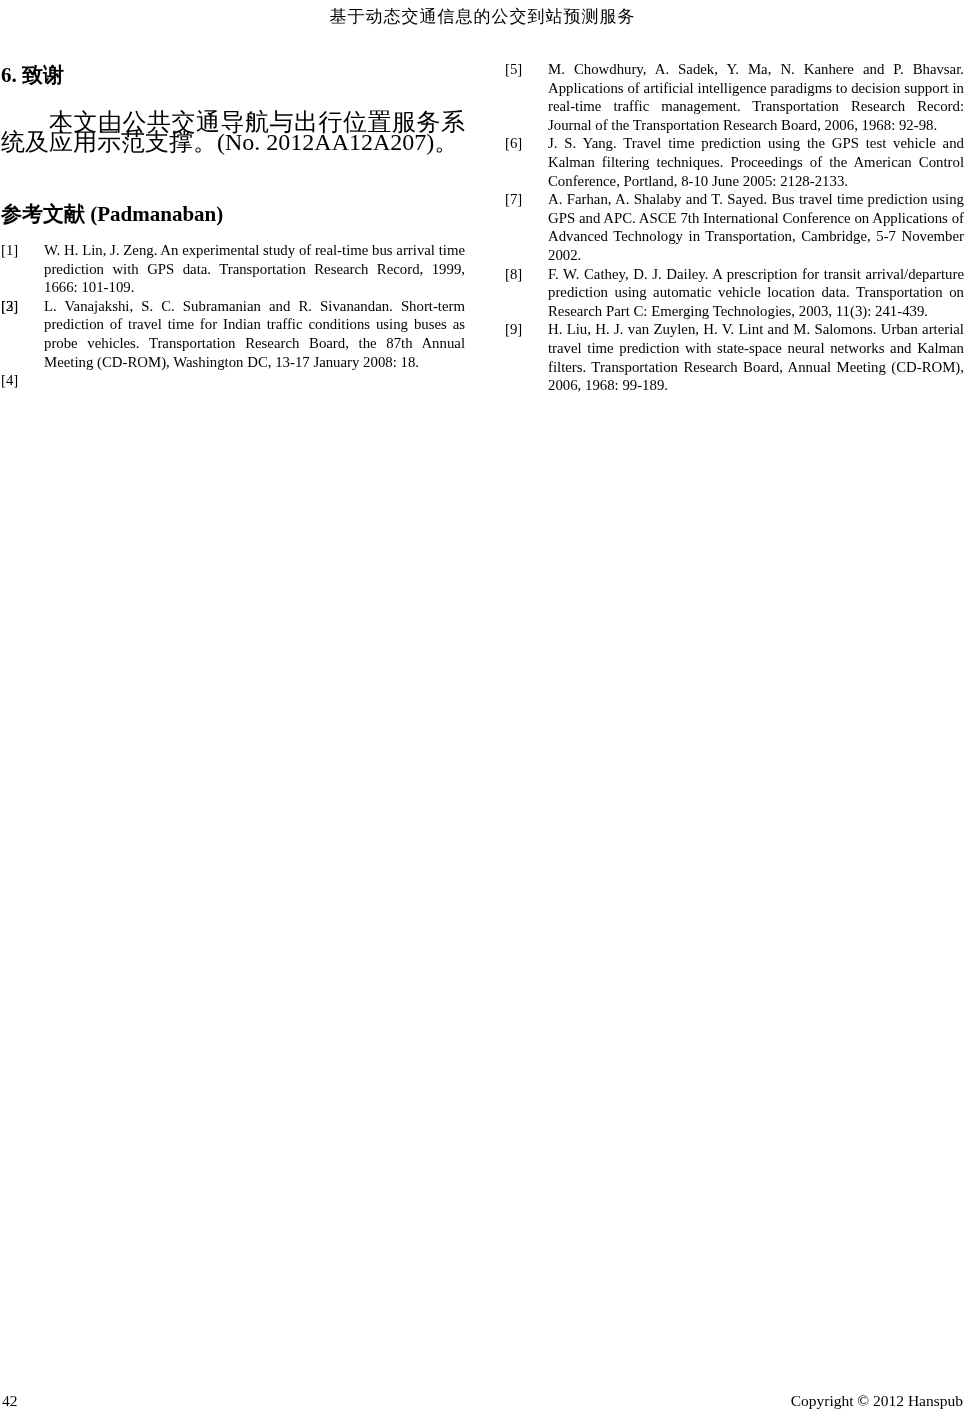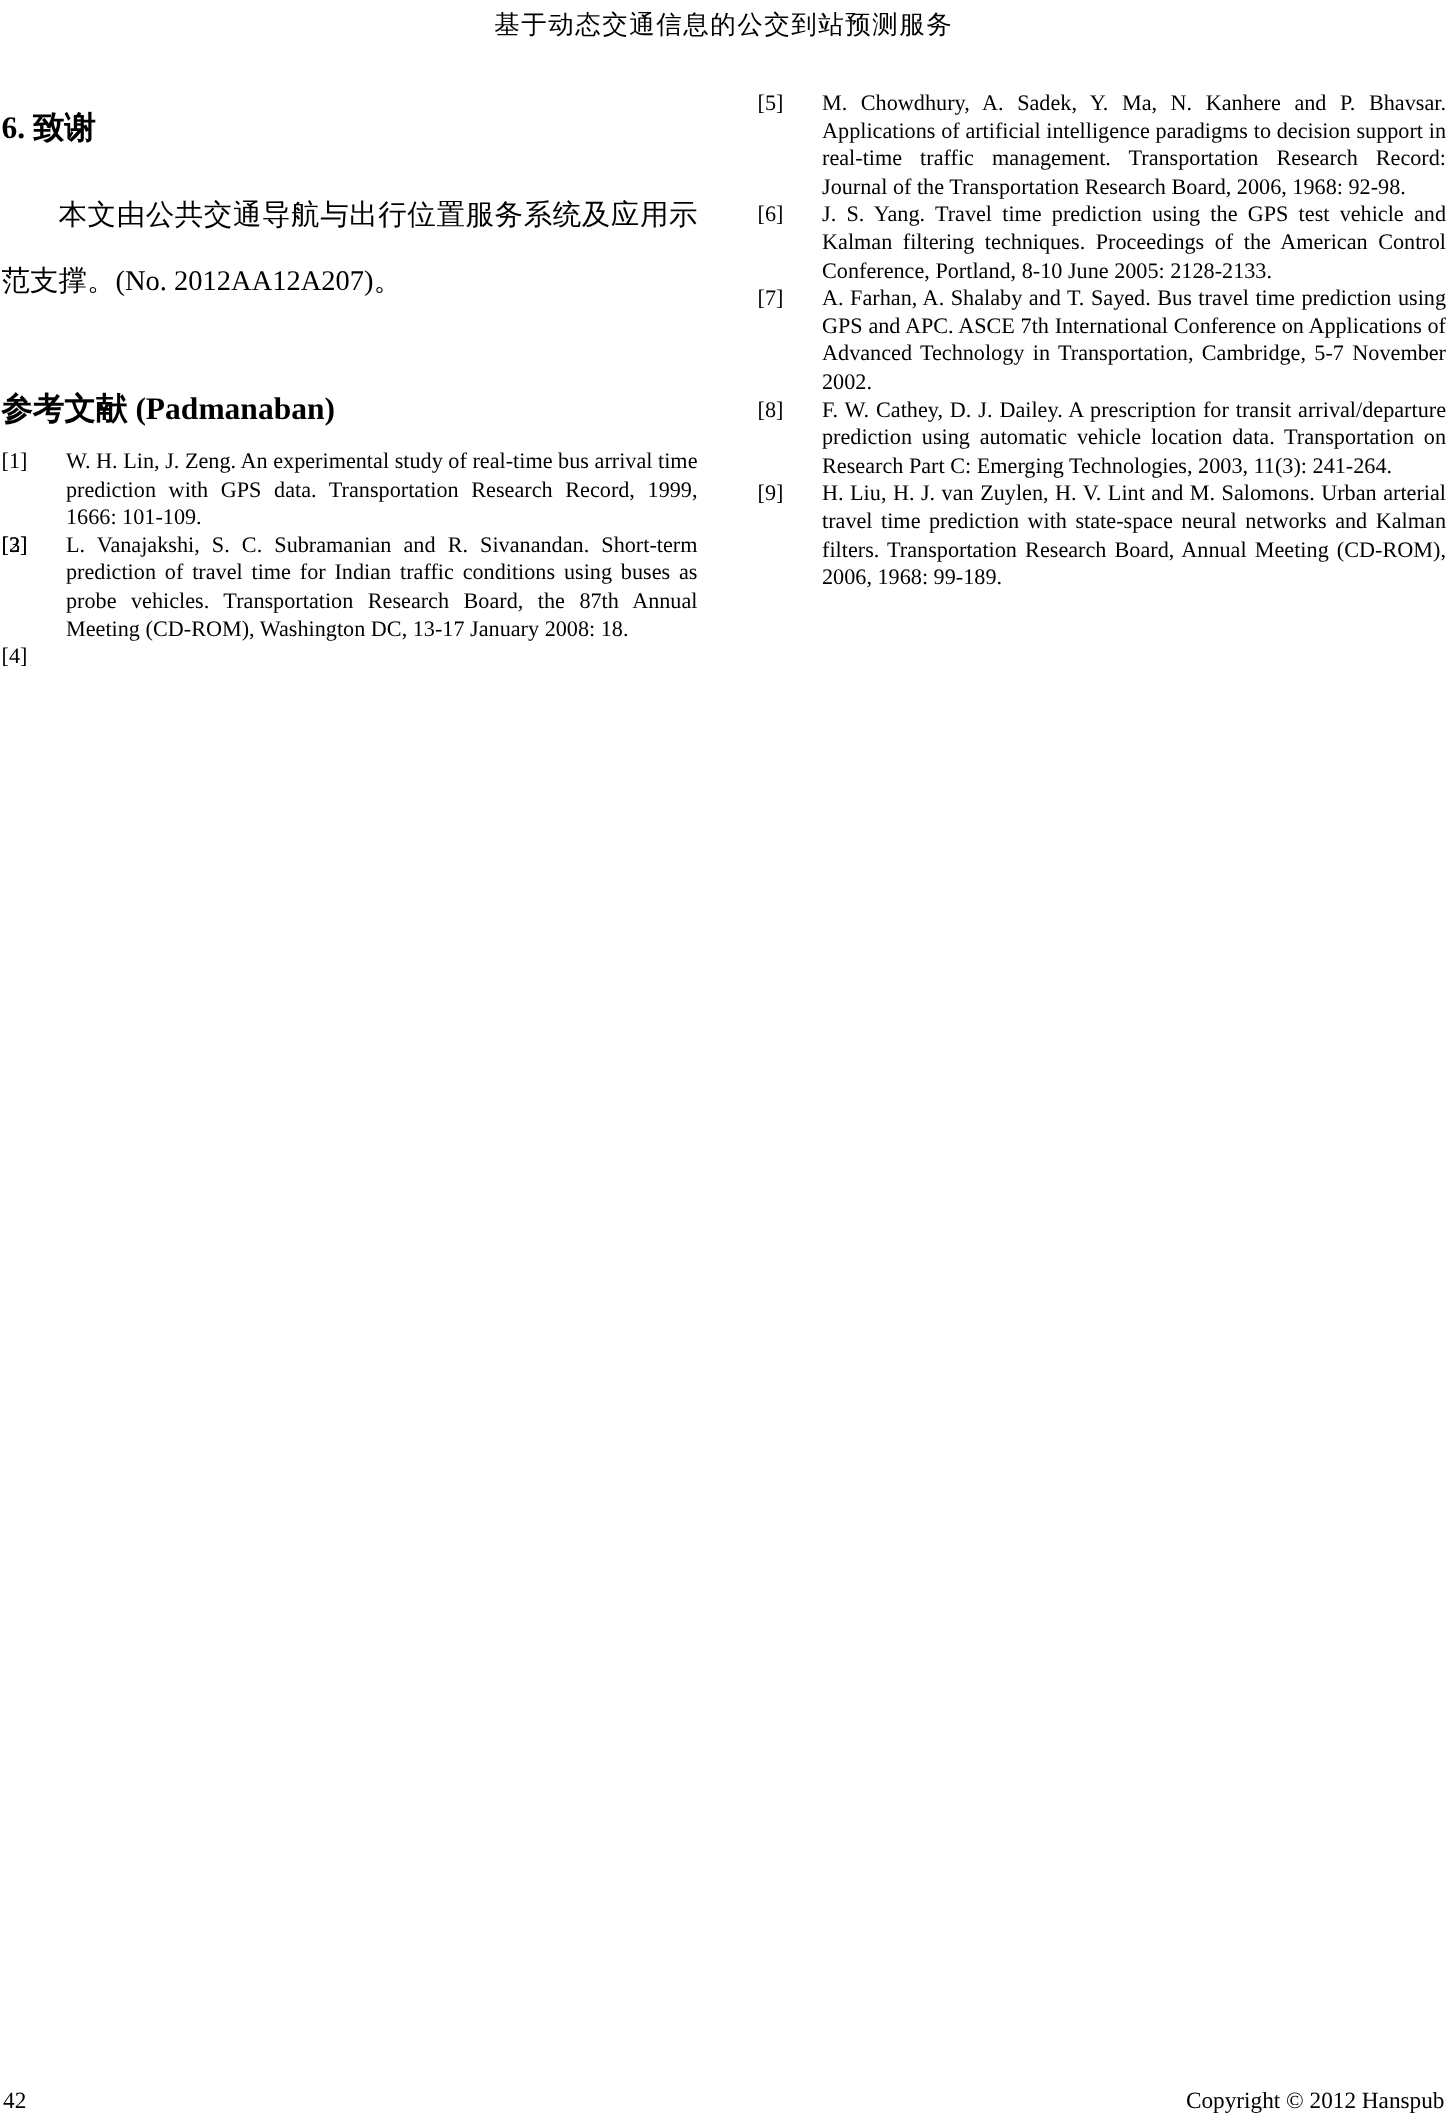--- a/index.html
+++ b/index.html
@@ -31,25 +31,25 @@
   .col-left  { width: 464px; }
   .col-right { width: 459px; }
 
   .sec-heading {
     margin: 0;
     font-size: 21px;
     font-weight: bold;
     font-family: "Liberation Serif", "DejaVu Serif", serif;
     line-height: 26px;
   }
-  .ack-heading { margin-top: 12px; }
+  .ack-heading { margin-top: 2px; }
   .ack-body {
     margin: 24px 0 0 0;
-    font-size: 19px;
-    line-height: 44px;
+    font-size: 24px;
+    line-height: 20px;
     text-indent: 2em;
     text-align: justify;
   }
   .ref-heading { margin-top: 49px; }
 
   .ref-list {
     list-style: none;
     margin: 14px 0 0 0;
     padding: 0;
     font-size: 14.8px;
@@ -120,21 +120,21 @@
       <li class="ref-item">
         <span class="ref-num">[6]</span>
         <span class="ref-text">J. S. Yang. Travel time prediction using the GPS test vehicle and Kalman filtering techniques. Proceedings of the American Control Conference, Portland, 8-10 June 2005: 2128-2133.</span>
       </li>
       <li class="ref-item">
         <span class="ref-num">[7]</span>
         <span class="ref-text">A. Farhan, A. Shalaby and T. Sayed. Bus travel time prediction using GPS and APC. ASCE 7th International Conference on Applications of Advanced Technology in Transportation, Cambridge, 5-7 November 2002.</span>
       </li>
       <li class="ref-item">
         <span class="ref-num">[8]</span>
-        <span class="ref-text">F. W. Cathey, D. J. Dailey. A prescription for transit arrival/departure prediction using automatic vehicle location data. Transportation on Research Part C: Emerging Technologies, 2003, 11(3): 241-264.</span>
+        <span class="ref-text">F. W. Cathey, D. J. Dailey. A prescription for transit arrival/departure prediction using automatic vehicle location data. Transportation on Research Part C: Emerging Technologies, 2003, 11(3): 241-439.</span>
       </li>
       <li class="ref-item">
         <span class="ref-num">[9]</span>
         <span class="ref-text">H. Liu, H. J. van Zuylen, H. V. Lint and M. Salomons. Urban arterial travel time prediction with state-space neural networks and Kalman filters. Transportation Research Board, Annual Meeting (CD-ROM), 2006, 1968: 99-189.</span>
       </li>
     </ul>
   </div>
 
 </div>
 

